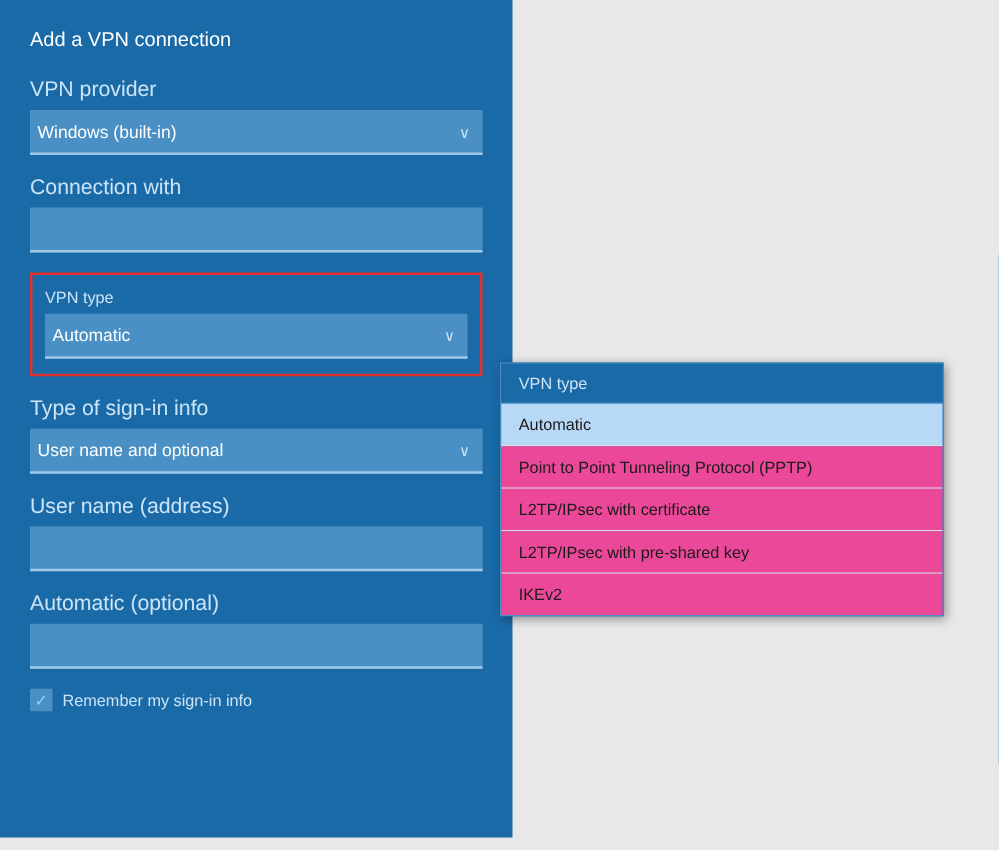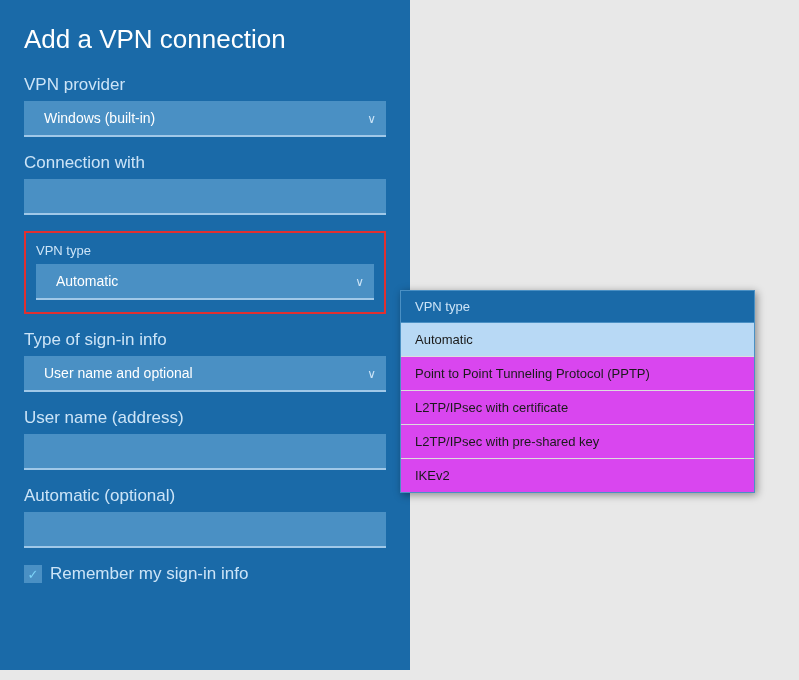--- a/index.html
+++ b/index.html
@@ -18,21 +18,21 @@
       width: 410px;
       min-height: 670px;
       padding: 24px 24px 30px 24px;
       position: absolute;
       top: 0;
       left: 0;
     }
 
     .title {
       color: #fff;
-      font-size: 26px;
+      font-size: 16px;
       font-weight: 300;
       margin-bottom: 20px;
     }
 
     .field-group {
       margin-bottom: 16px;
     }
 
     .field-label {
       color: #cce4f7;
@@ -60,21 +60,21 @@
     .dropdown-wrapper {
       position: relative;
       width: 100%;
     }
 
     .dropdown-btn {
       width: 100%;
       background: #4a90c4;
       border: none;
       border-bottom: 2px solid #a0c8e8;
-      padding: 8px 36px 8px 20px;
+      padding: 8px 36px 8px 6px;
       color: #fff;
       font-size: 14px;
       text-align: left;
       cursor: pointer;
       height: 36px;
       appearance: none;
       outline: none;
     }
 
     .chevron-icon {
@@ -118,21 +118,21 @@
       cursor: pointer;
     }
 
     .checkbox-check .check-mark {
       color: #7dd4f8;
       font-size: 13px;
     }
 
     .remember-label {
       color: #cce4f7;
-      font-size: 17px;
+      font-size: 13px;
     }
 
     
     .vpn-dropdown-popup {
       position: absolute;
       top: 290px;
       left: 400px;
       background: #1a6aa8;
       border: 1px solid #4a90c4;
       width: 355px;
@@ -146,21 +146,21 @@
       font-size: 13px;
       padding: 8px 14px;
       border-bottom: 1px solid #4a90c4;
     }
 
     .vpn-dropdown-item {
       padding: 9px 14px;
       color: #fff;
       font-size: 13px;
       cursor: pointer;
-      background: #d946ef;
+      background: #ec4899;
       color: #1a1a1a;
     }
 
     .vpn-dropdown-item.selected {
       background: #b8d9f5;
       color: #1a1a1a;
     }
 
     .vpn-dropdown-item:not(:last-child) {
       border-bottom: 1px solid #ddd;

